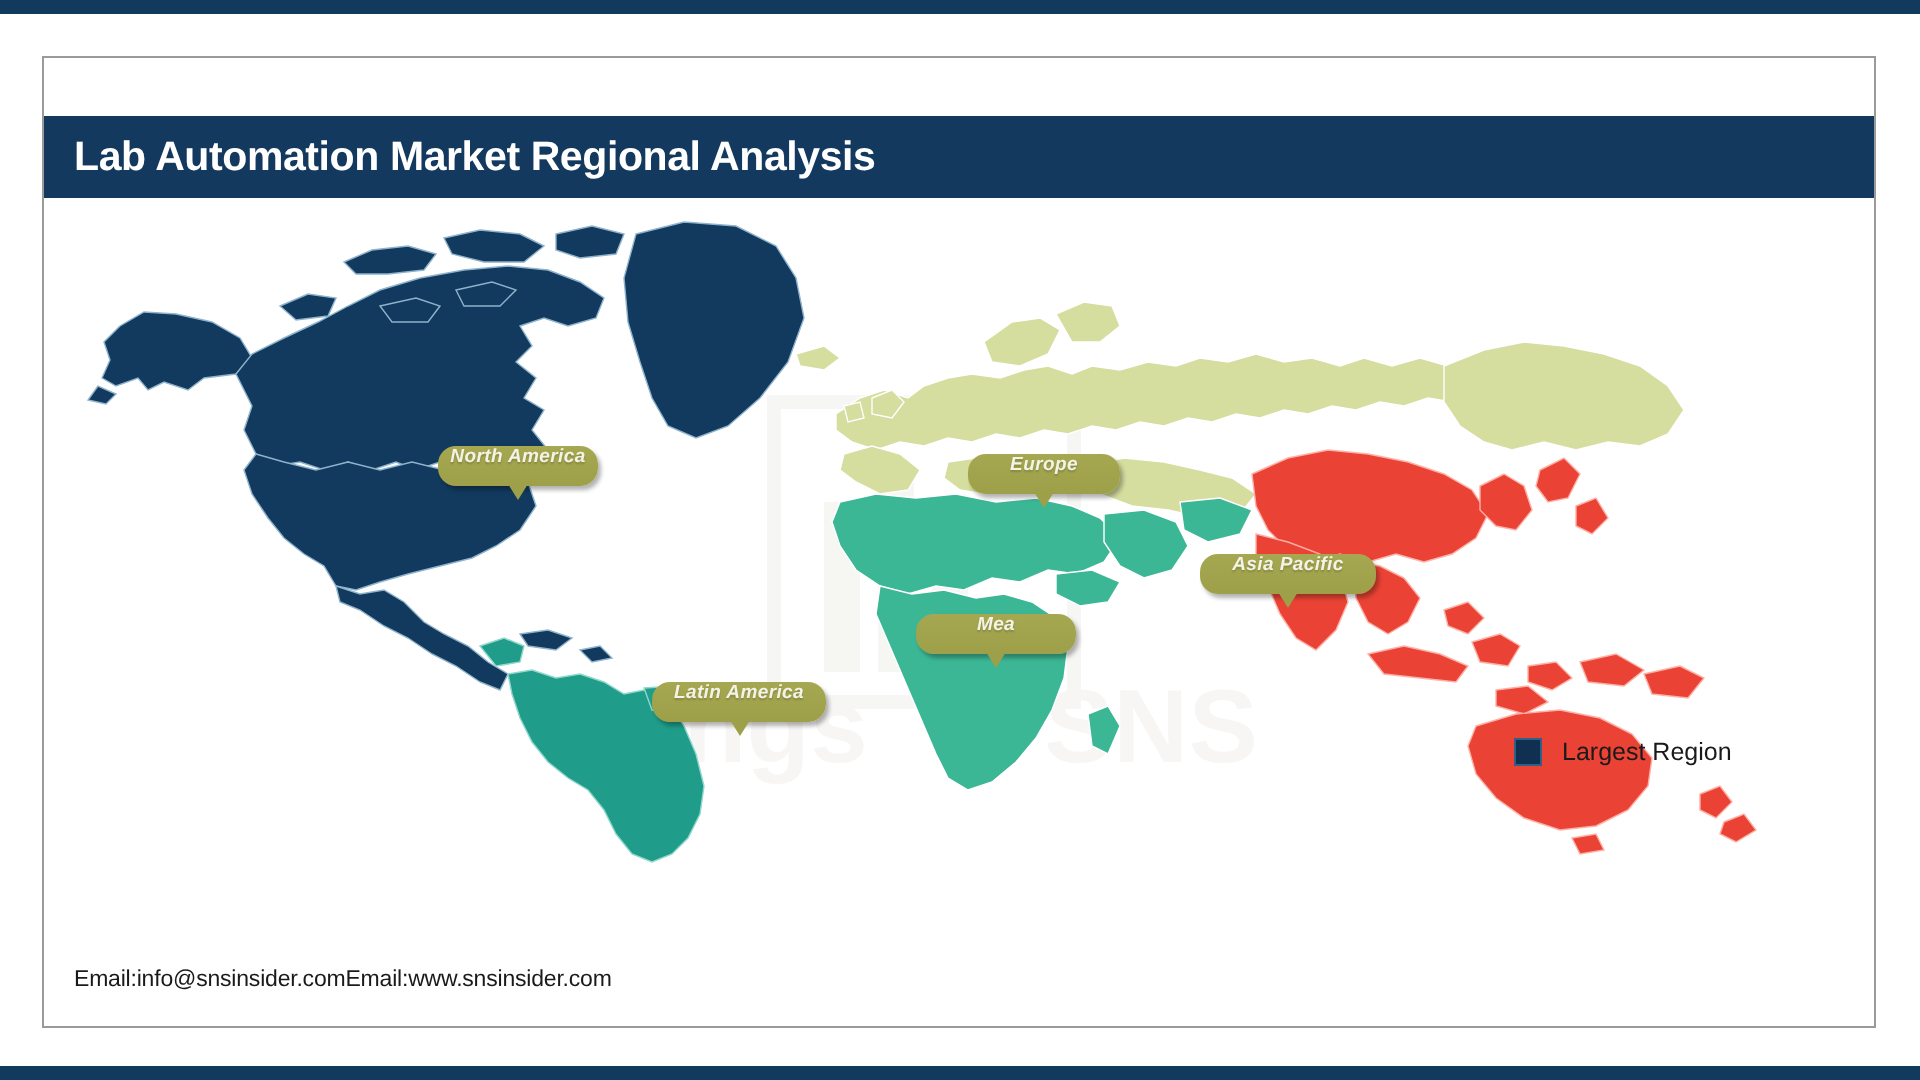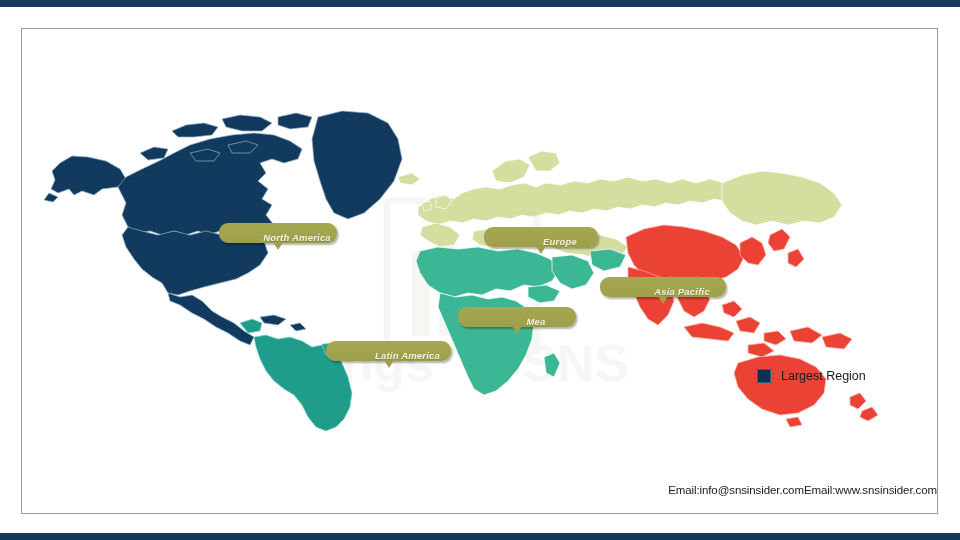--- a/index.html
+++ b/index.html
@@ -62,23 +62,22 @@
     pointer-events:none;
     opacity:.55;
   }
 
   
   .pill{
     position:absolute;
     background:linear-gradient(#a6a851,#9d9f49);
     border-radius:9px;
     box-shadow:1.5px 2px 2px rgba(0,0,0,.30);
-    display:flex;align-items:flex-end;justify-content:center;
+    display:flex;align-items:flex-start;justify-content:center;
     height:20px;
-    padding-left:38px;
   }
   .pill span{
     color:#f3f3e6;
     font-style:italic;
     font-size:9.5px;
     font-weight:bold;
     letter-spacing:.2px;
     white-space:nowrap;
     text-shadow:0 1px 1px rgba(0,0,0,.18);
   }
@@ -117,41 +116,44 @@
     position:absolute;
     left:15px;top:408px;
     font-size:11.5px;
     font-weight:bold;
     color:#1a1a1a;
     letter-spacing:-0.1px;
     white-space:nowrap;
   }
   .footer{
     position:absolute;
-    left:15px;top:455px;
+    left:0;top:455px;
     width:915px;
-    display:flex;justify-content:flex-end;
+    display:flex;justify-content:flex-start;
     padding:0 15px;
     box-sizing:border-box;
   }
   .footer-item{
     font-size:11.5px;
     color:#1a1a1a;
     letter-spacing:-0.1px;
     white-space:nowrap;
   }
 </style>
 </head>
 <body>
 
 <div class="rail rail-top"></div>
 <div class="rail rail-bottom"></div>
 
 <div class="card">
 
+  <div class="title-band">
+    <div class="title-text">Lab Automation Market Regional Analysis</div>
+  </div>
 
   <div class="map-area">
 
     <svg class="watermark" viewBox="0 0 330 200">
       <rect x="70" y="5" width="150" height="150" fill="none" stroke="#f0f0ee" stroke-width="7"></rect>
       <rect x="95" y="55" width="18" height="85" fill="#f0efeb"></rect>
       <rect x="122" y="38" width="18" height="102" fill="#f0efeb"></rect>
       <rect x="149" y="62" width="18" height="78" fill="#f0efeb"></rect>
       <text x="10" y="185" font-family="Liberation Sans, sans-serif" font-size="52" font-weight="bold" fill="#f1f0ec">ings</text>
       <text x="205" y="185" font-family="Liberation Sans, sans-serif" font-size="52" font-weight="bold" fill="#f1f0ec">SNS</text>

